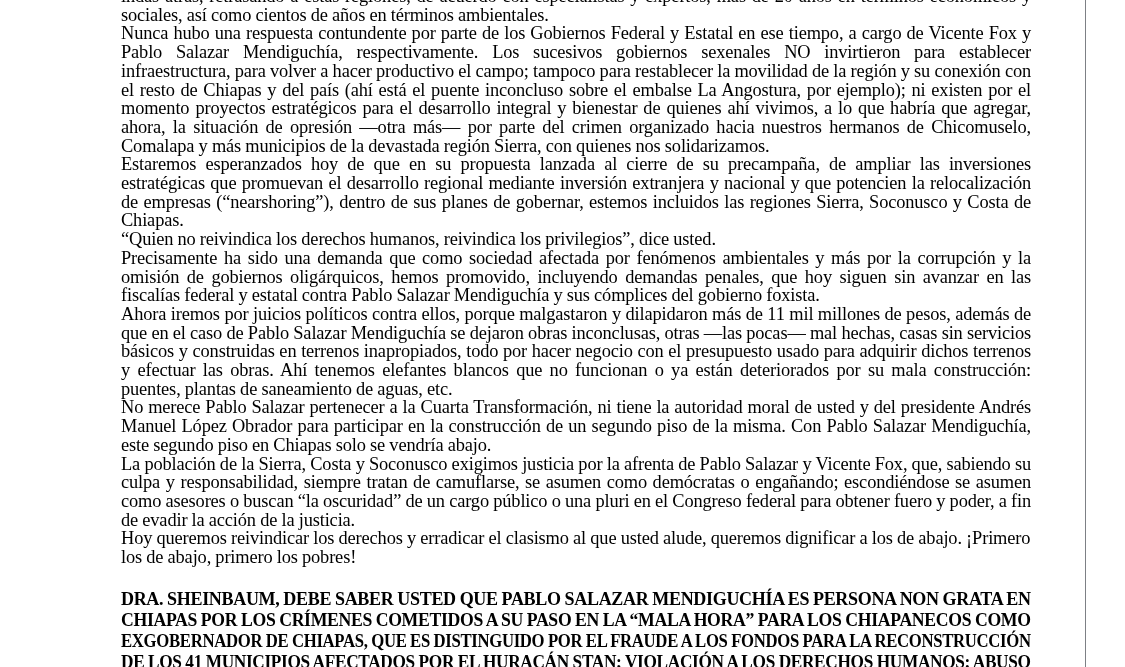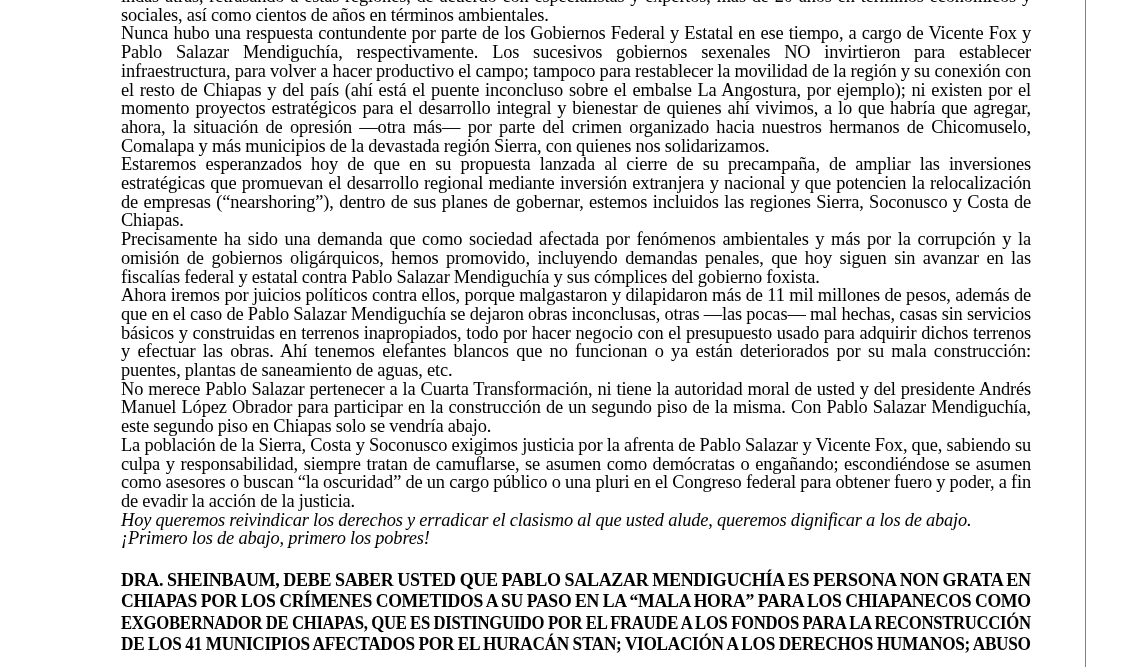--- a/index.html
+++ b/index.html
@@ -57,21 +57,20 @@
     text-align: justify;
     text-justify: inter-word;
     font-weight: 400;
     letter-spacing: -0.15px;
     word-spacing: -0.2px;
     -webkit-font-smoothing: antialiased;
   }
 
   p.body-par:last-of-type {
     text-align: left;
-    font-style: italic;
   }
 
   .bold-block {
     margin: 0;
     padding: 0;
     margin-top: 21px;
     font-size: 18.6px;
     line-height: 21.2px;
     font-weight: 700;
     text-align: justify;
@@ -98,20 +97,21 @@
 <div id="page-root">
 
   <div class="doc-column">
 
     <p class="body-par">índas atrás, retrasando a estas regiones, de acuerdo con especialistas y expertos, más de 20 años en términos económicos y sociales, así como cientos de años en términos ambientales.</p>
 
     <p class="body-par">Nunca hubo una respuesta contundente por parte de los Gobiernos Federal y Estatal en ese tiempo, a cargo de Vicente Fox y Pablo Salazar Mendiguchía, respectivamente. Los sucesivos gobiernos sexenales NO invirtieron para establecer infraestructura, para volver a hacer productivo el campo; tampoco para restablecer la movilidad de la región y su conexión con el resto de Chiapas y del país (ahí está el puente inconcluso sobre el embalse La Angostura, por ejemplo); ni existen por el momento proyectos estratégicos para el desarrollo integral y bienestar de quienes ahí vivimos, a lo que habría que agregar, ahora, la situación de opresión —otra más— por parte del crimen organizado hacia nuestros hermanos de Chicomuselo, Comalapa y más municipios de la devastada región Sierra, con quienes nos solidarizamos.</p>
 
     <p class="body-par">Estaremos esperanzados hoy de que en su propuesta lanzada al cierre de su precampaña, de ampliar las inversiones estratégicas que promuevan el desarrollo regional mediante inversión extranjera y nacional y que potencien la relocalización de empresas (“nearshoring”), dentro de sus planes de gobernar, estemos incluidos las regiones Sierra, Soconusco y Costa de Chiapas.</p>
 
+    <p class="body-par">“Quien no reivindica los derechos humanos, reivindica los privilegios”, dice usted.</p>
 
     <p class="body-par">Precisamente ha sido una demanda que como sociedad afectada por fenómenos ambientales y más por la corrupción y la omisión de gobiernos oligárquicos, hemos promovido, incluyendo demandas penales, que hoy siguen sin avanzar en las fiscalías federal y estatal contra Pablo Salazar Mendiguchía y sus cómplices del gobierno foxista.</p>
 
     <p class="body-par">Ahora iremos por juicios políticos contra ellos, porque malgastaron y dilapidaron más de 11 mil millones de pesos, además de que en el caso de Pablo Salazar Mendiguchía se dejaron obras inconclusas, otras —las pocas— mal hechas, casas sin servicios básicos y construidas en terrenos inapropiados, todo por hacer negocio con el presupuesto usado para adquirir dichos terrenos y efectuar las obras. Ahí tenemos elefantes blancos que no funcionan o ya están deteriorados por su mala construcción: puentes, plantas de saneamiento de aguas, etc.</p>
 
     <p class="body-par">No merece Pablo Salazar pertenecer a la Cuarta Transformación, ni tiene la autoridad moral de usted y del presidente Andrés Manuel López Obrador para participar en la construcción de un segundo piso de la misma. Con Pablo Salazar Mendiguchía, este segundo piso en Chiapas solo se vendría abajo.</p>
 
     <p class="body-par">La población de la Sierra, Costa y Soconusco exigimos justicia por la afrenta de Pablo Salazar y Vicente Fox, que, sabiendo su culpa y responsabilidad, siempre tratan de camuflarse, se asumen como demócratas o engañando; escondiéndose se asumen como asesores o buscan “la oscuridad” de un cargo público o una pluri en el Congreso federal para obtener fuero y poder, a fin de evadir la acción de la justicia.</p>
 
     <p class="body-par">Hoy queremos reivindicar los derechos y erradicar el clasismo al que usted alude, queremos dignificar a los de abajo. ¡Primero los de abajo, primero los pobres!</p>

